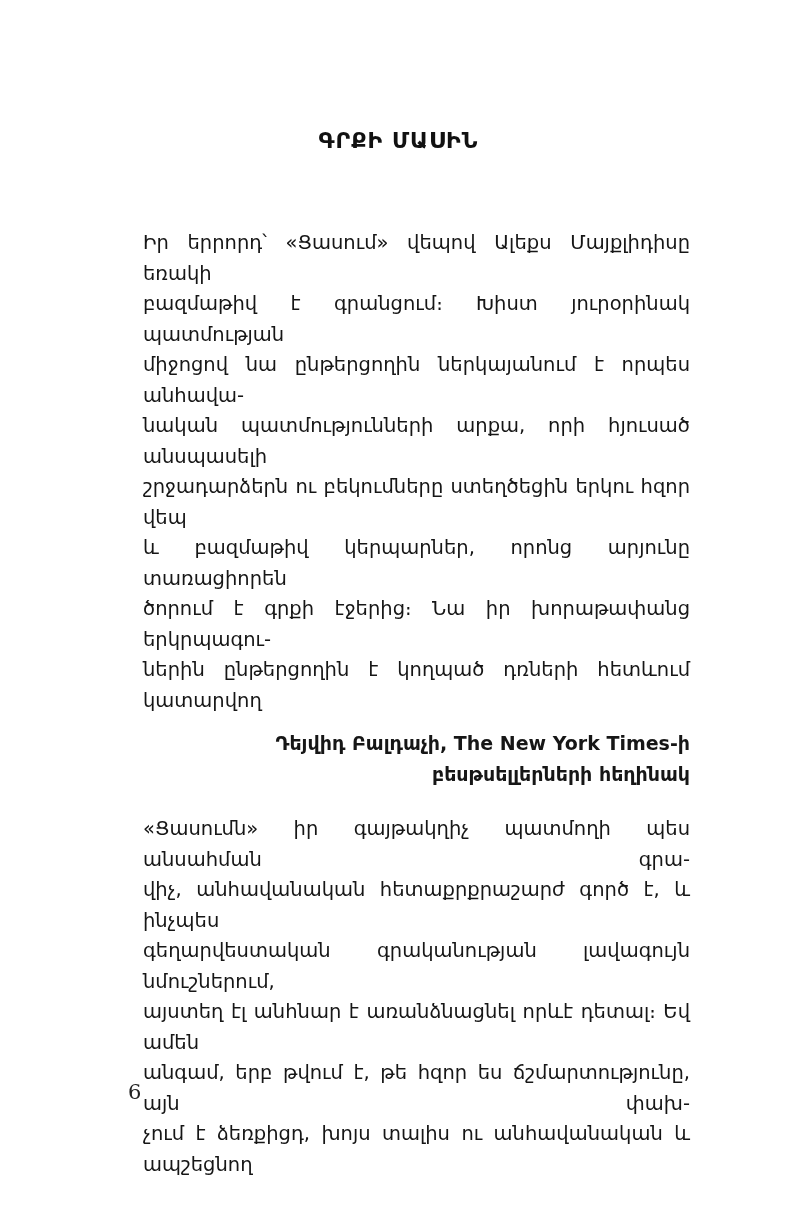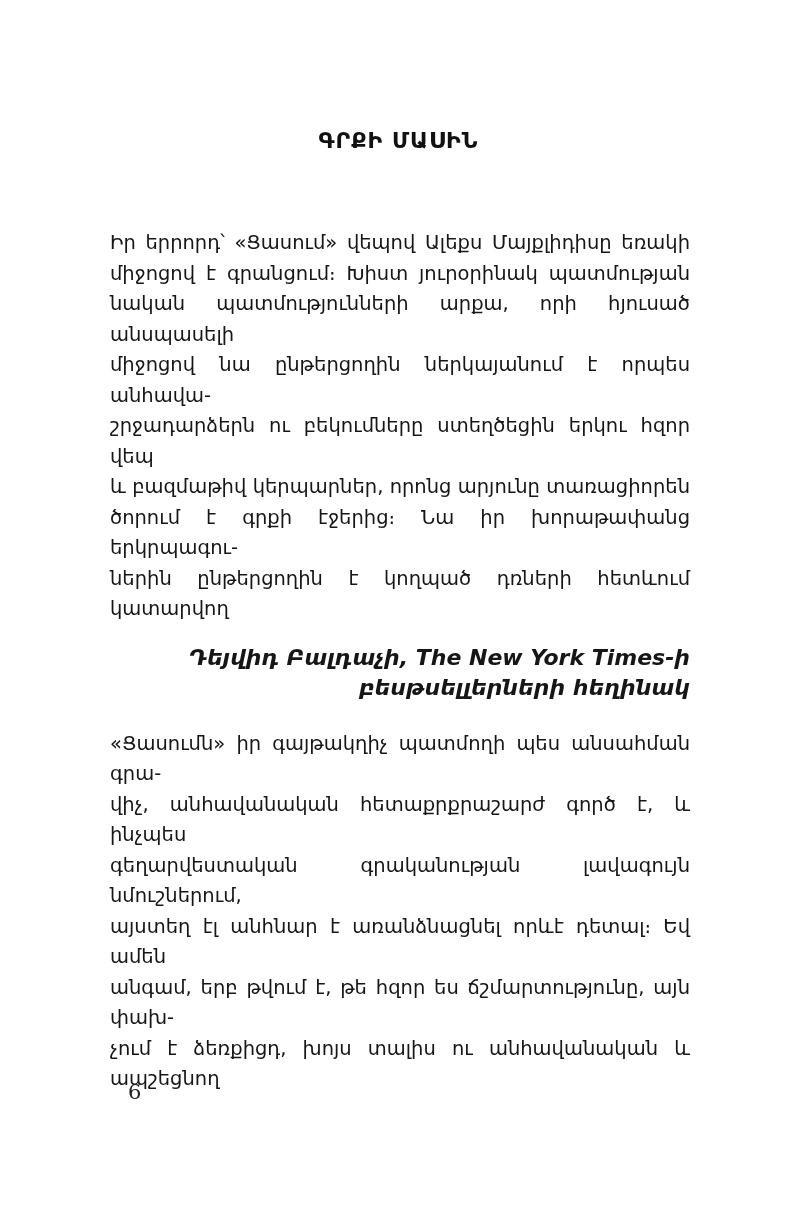--- a/index.html
+++ b/index.html
@@ -35,29 +35,29 @@
     top: 228px;
     width: 580px;
     font-size: 19.5px;
     line-height: 30.5px;
     color: #161616;
   }
   .paragraph .line {
     text-align: justify;
     text-align-last: justify;
     white-space: normal;
+    margin-left: 33px;
   }
   .paragraph .line.last {
     text-align-last: left;
   }
   .attribution {
-    margin-top: 18px;
+    margin-top: 12px;
     font-weight: bold;
-    font-style: italic;
-    font-size: 22px;
+    font-size: 19px;
   }
   .attribution .line {
     text-align: right;
     text-align-last: right;
   }
   .second-paragraph {
     margin-top: 25px;
   }
   .page-number {
     position: absolute;
@@ -72,23 +72,23 @@
 <body>
 
 <div class="page">
 
   <h1 class="title">ԳՐՔԻ ՄԱՍԻՆ</h1>
 
   <div class="text-block">
 
     <div class="paragraph first-paragraph">
         <div class="line">Իր երրորդ՝ «Ցասում» վեպով Ալեքս Մայքլիդիսը եռակի</div>
-        <div class="line">միջոցով է գրանցում։ Խիստ յուրօրինակ պատմության</div>
+        <div class="line">բազմաթիվ է գրանցում։ Խիստ յուրօրինակ պատմության</div>
+        <div class="line">միջոցով նա ընթերցողին ներկայանում է որպես անհավա-</div>
         <div class="line">նական պատմությունների արքա, որի հյուսած անսպասելի</div>
-        <div class="line">միջոցով նա ընթերցողին ներկայանում է որպես անհավա-</div>
         <div class="line">շրջադարձերն ու բեկումները ստեղծեցին երկու հզոր վեպ</div>
         <div class="line">և բազմաթիվ կերպարներ, որոնց արյունը տառացիորեն</div>
         <div class="line">ծորում է գրքի էջերից։ Նա իր խորաթափանց երկրպագու-</div>
         <div class="line">ներին ընթերցողին է կողպած դռների հետևում կատարվող</div>
       </div>
 
     <div class="attribution">
         <div class="line">Դեյվիդ Բալդաչի, The New York Times-ի</div>
         <div class="line last">բեսթսելլերների հեղինակ</div>
       </div>

